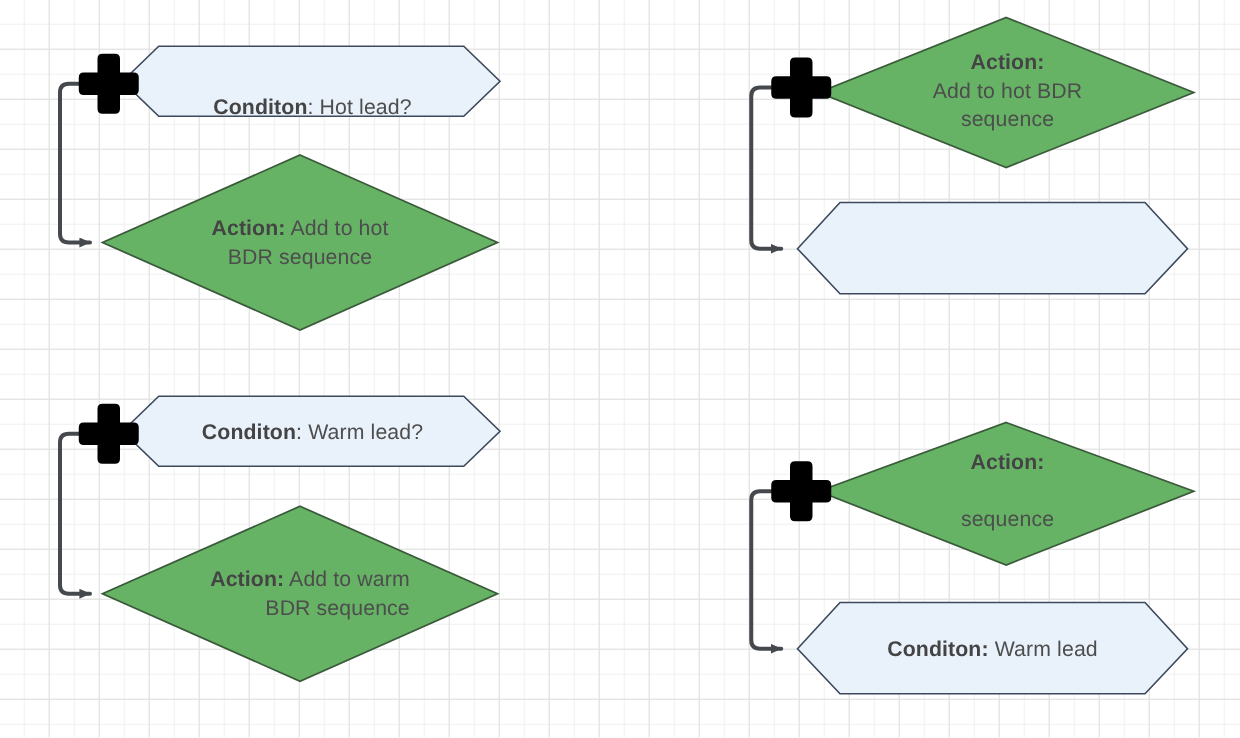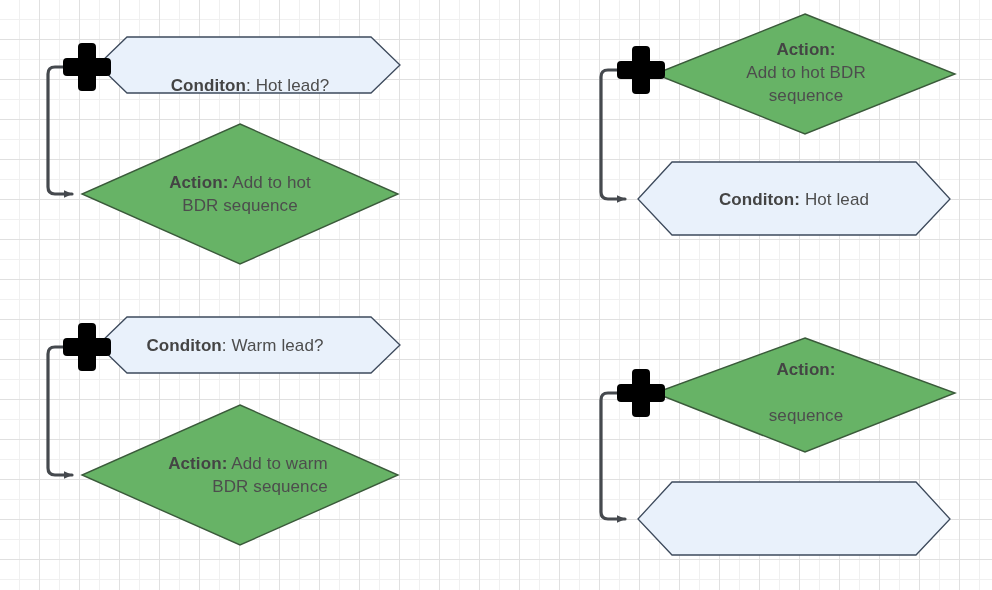--- a/index.html
+++ b/index.html
@@ -130,41 +130,41 @@
   </div>
 
   <div class="node-label" style="left:678px; top:31px; width:256px; height:82px;">
     <div>
       <span class="strong">Action:</span><br>
       <span class="plain">Add to hot BDR</span><br>
       <span class="plain">sequence</span>
     </div>
   </div>
 
-  <div class="node-label" style="left:660px; top:183px; width:268px; height:32px;">
-    <div>
-      <span class="strong">Conditon:</span><span class="plain"> Hot lead</span>
-    </div>
-  </div>
 
-  <div class="node-label" style="left:95px; top:329px; width:280px; height:32px;justify-content:center;">
+  <div class="node-label" style="left:110px; top:329px; width:280px; height:32px;justify-content:center;">
     <div>
       <span class="strong">Conditon</span><span class="plain">: </span><span class="plain">Warm lead?</span>
     </div>
   </div>
 
   <div class="node-label" style="left:110px; top:449px; width:276px; height:52px;text-align:right;">
     <div>
       <span class="strong">Action:</span><span class="plain"> Add to warm</span><br>
       <span class="plain">BDR sequence</span>
     </div>
   </div>
 
   <div class="node-label" style="left:672px; top:351px; width:268px; height:82px;">
     <div>
       <span class="strong">Action:</span><br>
       <br>
       <span class="plain">sequence</span>
     </div>
   </div>
 
+  <div class="node-label" style="left:656px; top:503px; width:276px; height:32px;">
+    <div>
+      <span class="strong">Conditon:</span><span class="plain"> Warm lead</span>
+    </div>
+  </div>
 
 </div>
 
 </body></html>

